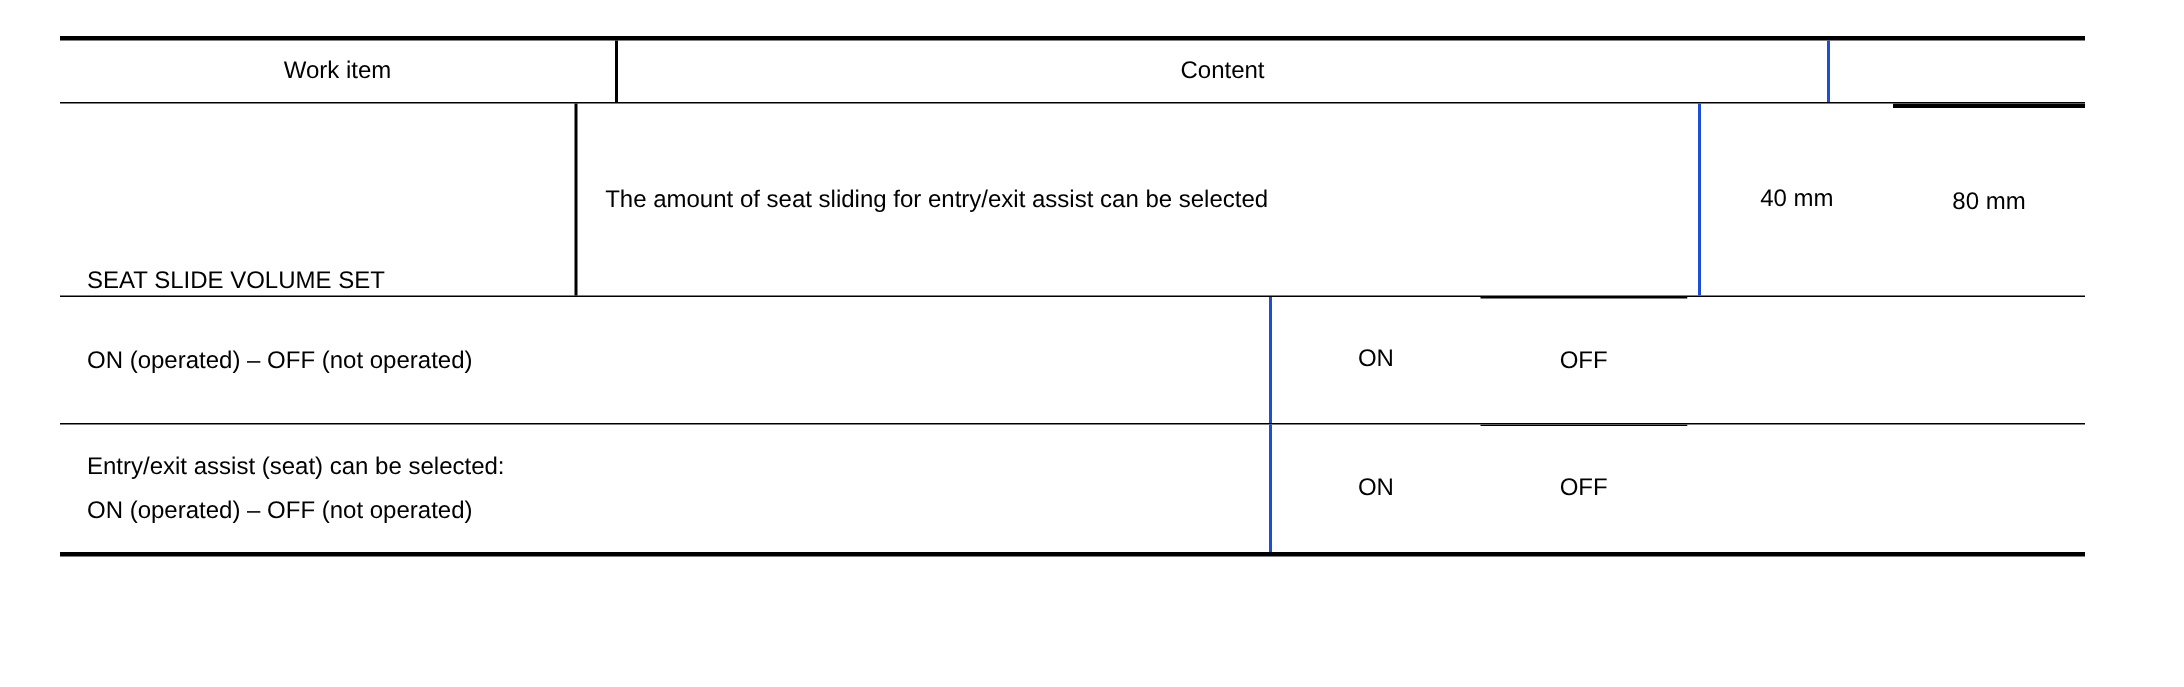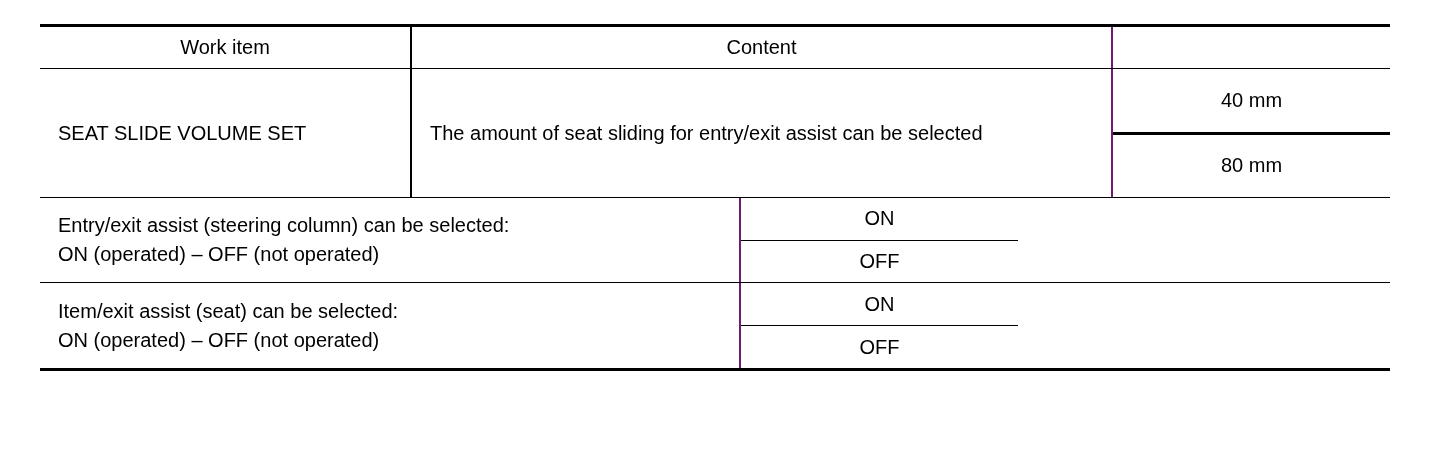--- a/index.html
+++ b/index.html
@@ -16,21 +16,21 @@
     font-family: "Liberation Sans", sans-serif;
     color: #000000;
   }
   .doc-table {
     position: absolute;
     left: 40px;
     top: 24px;
     width: 1350px;
     border-top: 3px solid #000;
     border-bottom: 3px solid #000;
-    font-size: 20px;
+    font-size: 16px;
     box-sizing: content-box;
   }
   .row {
     display: flex;
     box-sizing: border-box;
     width: 100%;
   }
   .header-row { height: 41px; }
   .body-row { border-top: 1.5px solid #000; }
   .row-1 { height: 129px; }
@@ -39,46 +39,46 @@
 
   .cell {
     box-sizing: border-box;
     overflow: hidden;
   }
   .col-work {
     width: 372px;
     border-right: 2px solid #000;
   }
   .col-content {
-    width: 701px;
-    border-right: 2px solid #701a75;
+    width: 808px;
+    border-right: 2px solid #1d4ed8;
   }
   .col-item {
     width: 277px;
   }
   .header-cell {
     display: flex;
     align-items: center;
     justify-content: center;
   }
   .work-cell {
     display: flex;
-    align-items: center;
+    align-items: flex-end;
     padding-left: 18px;
   }
   .content-cell {
     display: flex;
     flex-direction: column;
     justify-content: center;
     padding-left: 18px;
     line-height: 29px;
   }
   .items-cell {
     display: flex;
-    flex-direction: column;
+    flex-direction: row;
   }
   .item-option {
     flex: 1;
     display: flex;
     align-items: center;
     justify-content: center;
     box-sizing: border-box;
   }
   .item-option + .item-option { border-top: 1.5px solid #000; text-align: right; }
   .item-option.thick-top { border-top: 3px solid #000; }
@@ -110,36 +110,35 @@
           <span>40 mm</span>
         </div>
         <div class="item-option thick-top">
           <span>80 mm</span>
         </div>
       </div>
     </div>
 
     <div class="row body-row row-2">
       <div class="cell col-content content-cell">
-        <div>Entry/exit assist (steering column) can be selected:</div>
         <div>ON (operated) – OFF (not operated)</div>
       </div>
       <div class="cell col-item items-cell">
         <div class="item-option">
           <span>ON</span>
         </div>
         <div class="item-option">
           <span>OFF</span>
         </div>
       </div>
     </div>
 
     <div class="row body-row row-3">
       <div class="cell col-content content-cell">
-        <div>Item/exit assist (seat) can be selected:</div>
+        <div>Entry/exit assist (seat) can be selected:</div>
         <div>ON (operated) – OFF (not operated)</div>
       </div>
       <div class="cell col-item items-cell">
         <div class="item-option">
           <span>ON</span>
         </div>
         <div class="item-option">
           <span>OFF</span>
         </div>
       </div>

